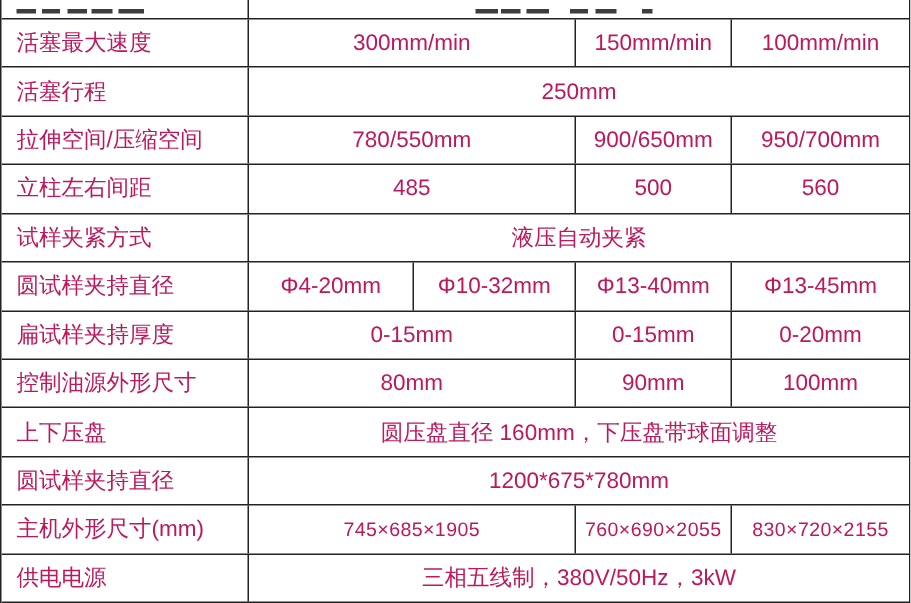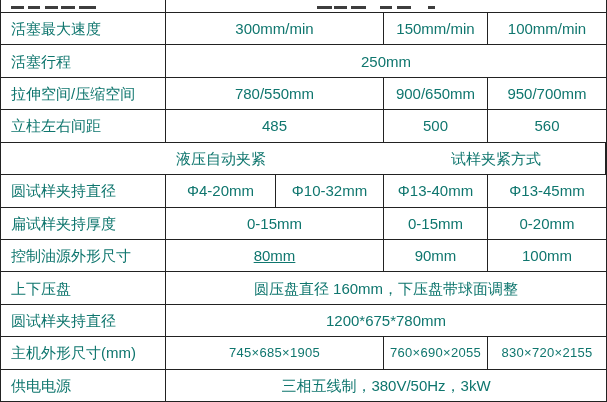--- a/index.html
+++ b/index.html
@@ -30,21 +30,21 @@
   .row.clipped {
     flex: none;
     height: 13px;
   }
   .cell {
     box-sizing: border-box;
     border-right: 1px solid #222222;
     display: flex;
     align-items: center;
     justify-content: center;
-    color: #0f766e;
+    color: #be185d;
     font-size: 15px;
     line-height: 1;
     white-space: nowrap;
     overflow: hidden;
     position: relative;
   }
   .cell.last {
     border-right: none;
     flex: 1;
     text-align: right;
@@ -104,39 +104,39 @@
       <div class="cell value" style="width: 104px;">900/650mm</div>
       <div class="cell value last">950/700mm</div>
     </div>
     <div class="row">
       <div class="cell label">立柱左右间距</div>
       <div class="cell value" style="width: 218px;">485</div>
       <div class="cell value" style="width: 104px;">500</div>
       <div class="cell value last">560</div>
     </div>
     <div class="row">
+      <div class="cell label">试样夹紧方式</div>
       <div class="cell value last">液压自动夹紧</div>
-      <div class="cell label">试样夹紧方式</div>
     </div>
     <div class="row">
       <div class="cell label">圆试样夹持直径</div>
       <div class="cell value" style="width: 110px;">Φ4-20mm</div>
       <div class="cell value" style="width: 108px;">Φ10-32mm</div>
       <div class="cell value" style="width: 104px;">Φ13-40mm</div>
       <div class="cell value last">Φ13-45mm</div>
     </div>
     <div class="row">
       <div class="cell label">扁试样夹持厚度</div>
       <div class="cell value" style="width: 218px;">0-15mm</div>
       <div class="cell value" style="width: 104px;">0-15mm</div>
       <div class="cell value last">0-20mm</div>
     </div>
     <div class="row">
       <div class="cell label">控制油源外形尺寸</div>
-      <div class="cell value" style="width: 218px; text-decoration: underline;">80mm</div>
+      <div class="cell value" style="width: 218px;">80mm</div>
       <div class="cell value" style="width: 104px;">90mm</div>
       <div class="cell value last">100mm</div>
     </div>
     <div class="row">
       <div class="cell label">上下压盘</div>
       <div class="cell value last">圆压盘直径 160mm，下压盘带球面调整</div>
     </div>
     <div class="row">
       <div class="cell label">圆试样夹持直径</div>
       <div class="cell value last">1200*675*780mm</div>

